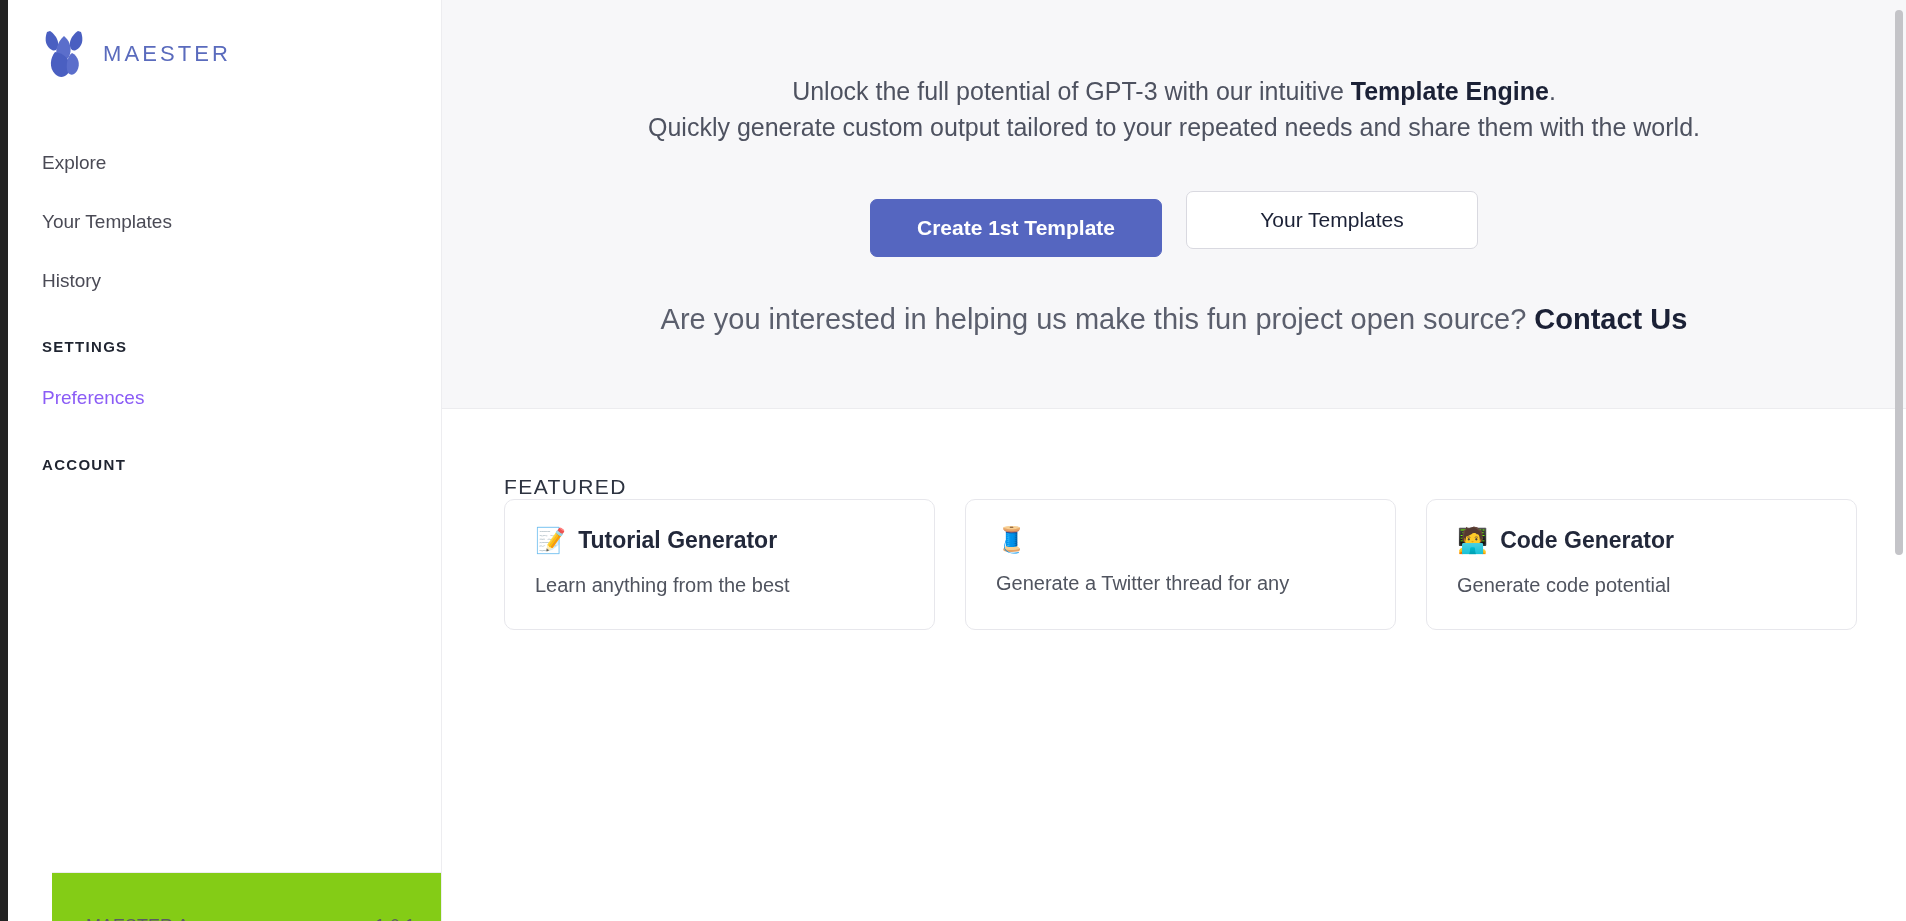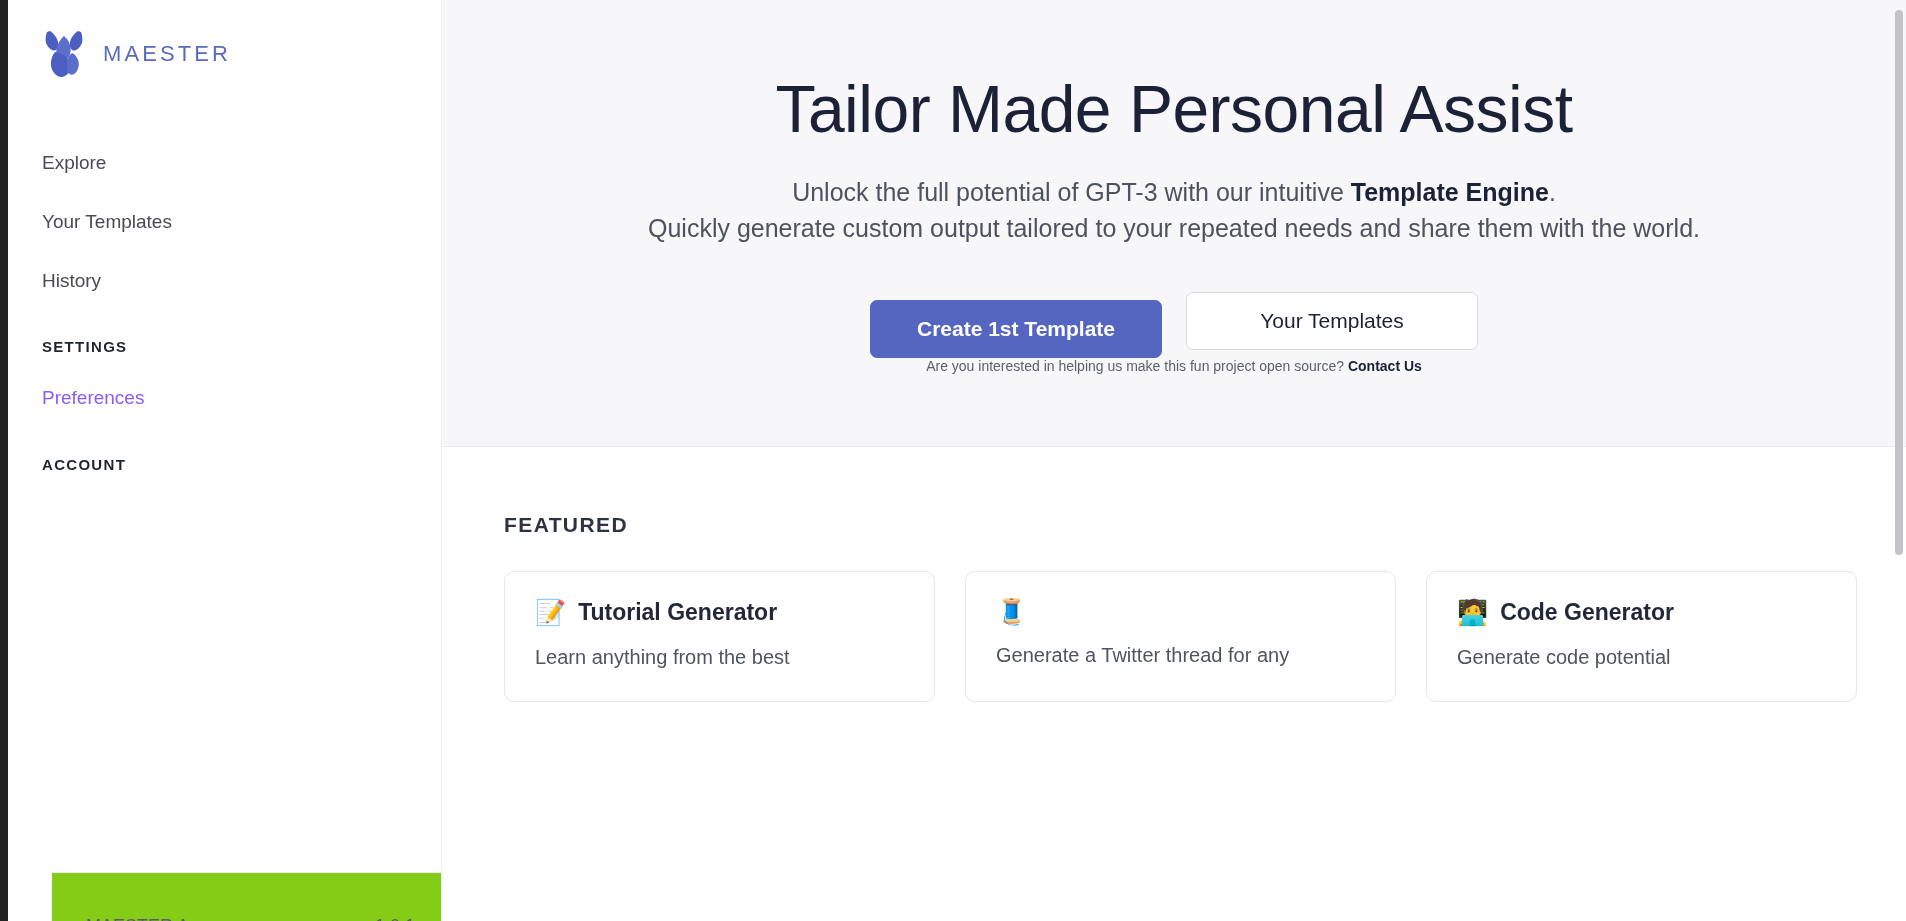--- a/index.html
+++ b/index.html
@@ -152,37 +152,37 @@
     font-weight: 600;
     margin-top: 8px;
   }
   .btn-secondary {
     background: #ffffff;
     color: #1b2136;
     border: 1px solid #d9d9e0;
     font-weight: 500;
   }
   .hero-note {
-    font-size: 14px;
+    margin-top: 46px;
+    font-size: 29px;
     color: #5b5f6d;
   }
   .hero-note b { font-weight: 700; color: #1b2136; cursor: pointer; }
 
   
   .featured {
     padding: 66px 0 0 0;
     background: #ffffff;
   }
   .featured-title {
     font-size: 21px;
-    font-weight: 700;
+    font-weight: 400;
     letter-spacing: 1.4px;
     color: #2d3340;
     padding-left: 62px;
-    margin-bottom: 34px;
   }
   .card-row {
     display: flex;
     gap: 30px;
     padding-left: 62px;
     padding-right: 40px;
   }
   .card {
     flex: 1 1 0;
     max-width: 431px;
@@ -265,21 +265,20 @@
 
     <div class="sidebar-footer">
       <span>MAESTER App</span>
       <span>v1.0.1</span>
     </div>
   </aside>
 
   <main class="main">
 
     <section class="hero">
-      <h1 class="hero-title">Tailor Made Personal Assist</h1>
 
       <p class="hero-sub">
         <span>Unlock the full potential of GPT-3 with our intuitive </span><b>Template Engine</b><span>.</span><br>
         <span>Quickly generate custom output tailored to your repeated needs and share them with the world.</span>
       </p>
 
       <div class="hero-actions">
         <button class="btn btn-primary">Create 1st Template</button>
         <button class="btn btn-secondary">Your Templates</button>
       </div>

